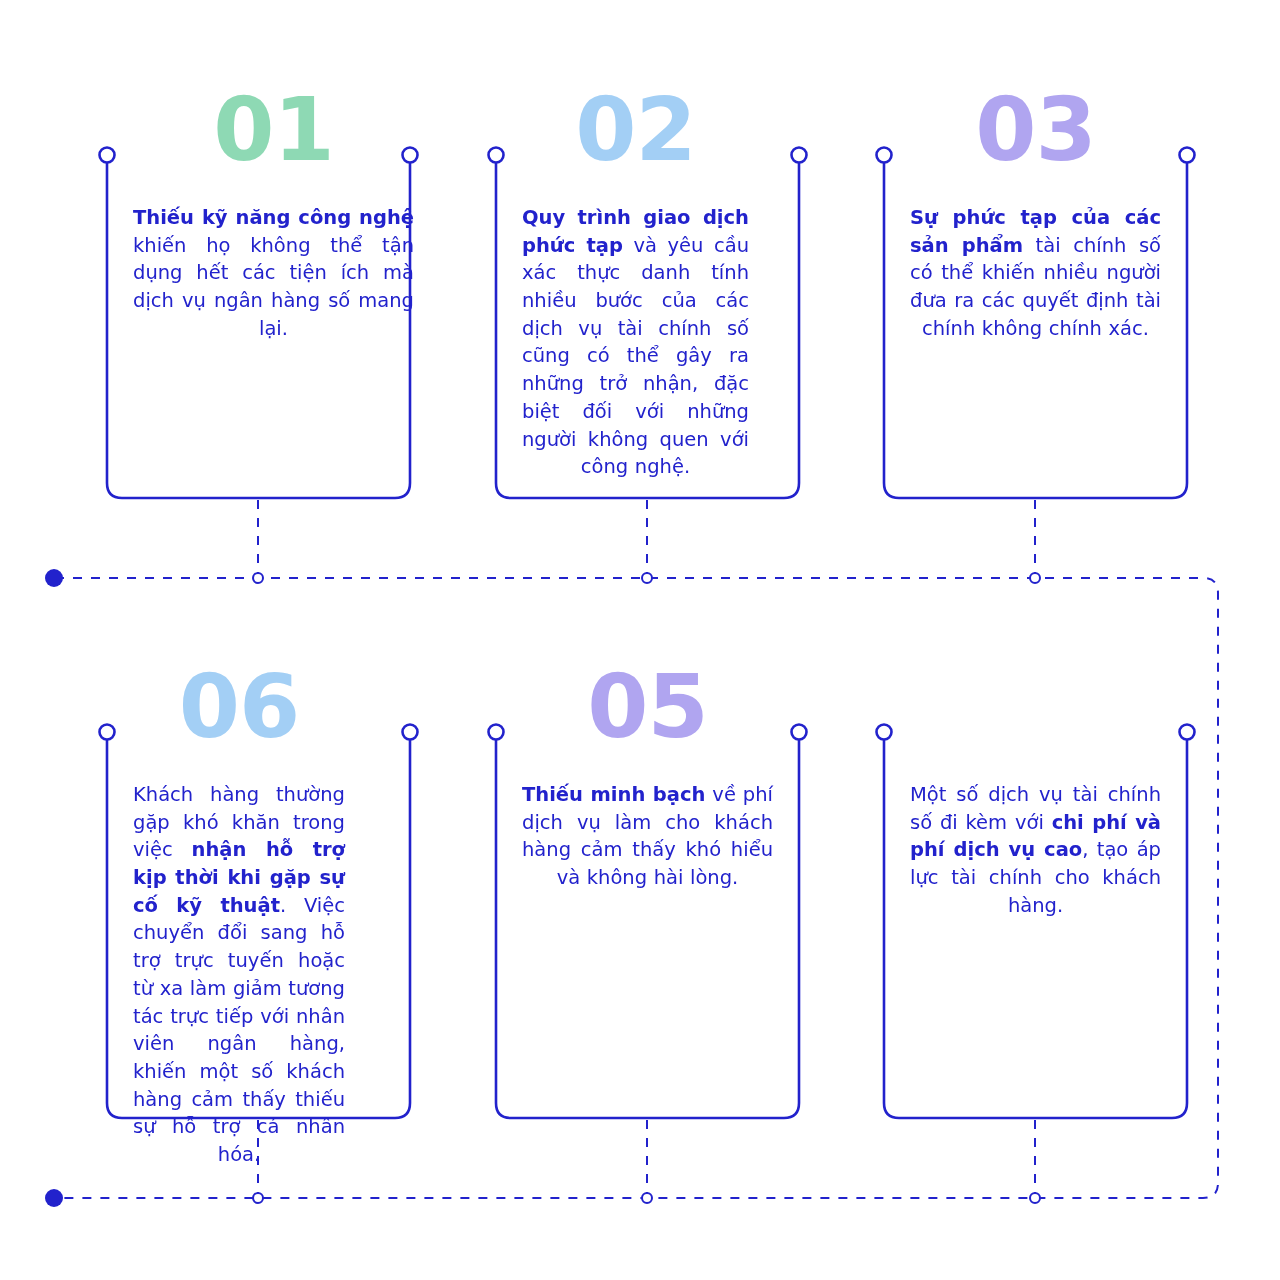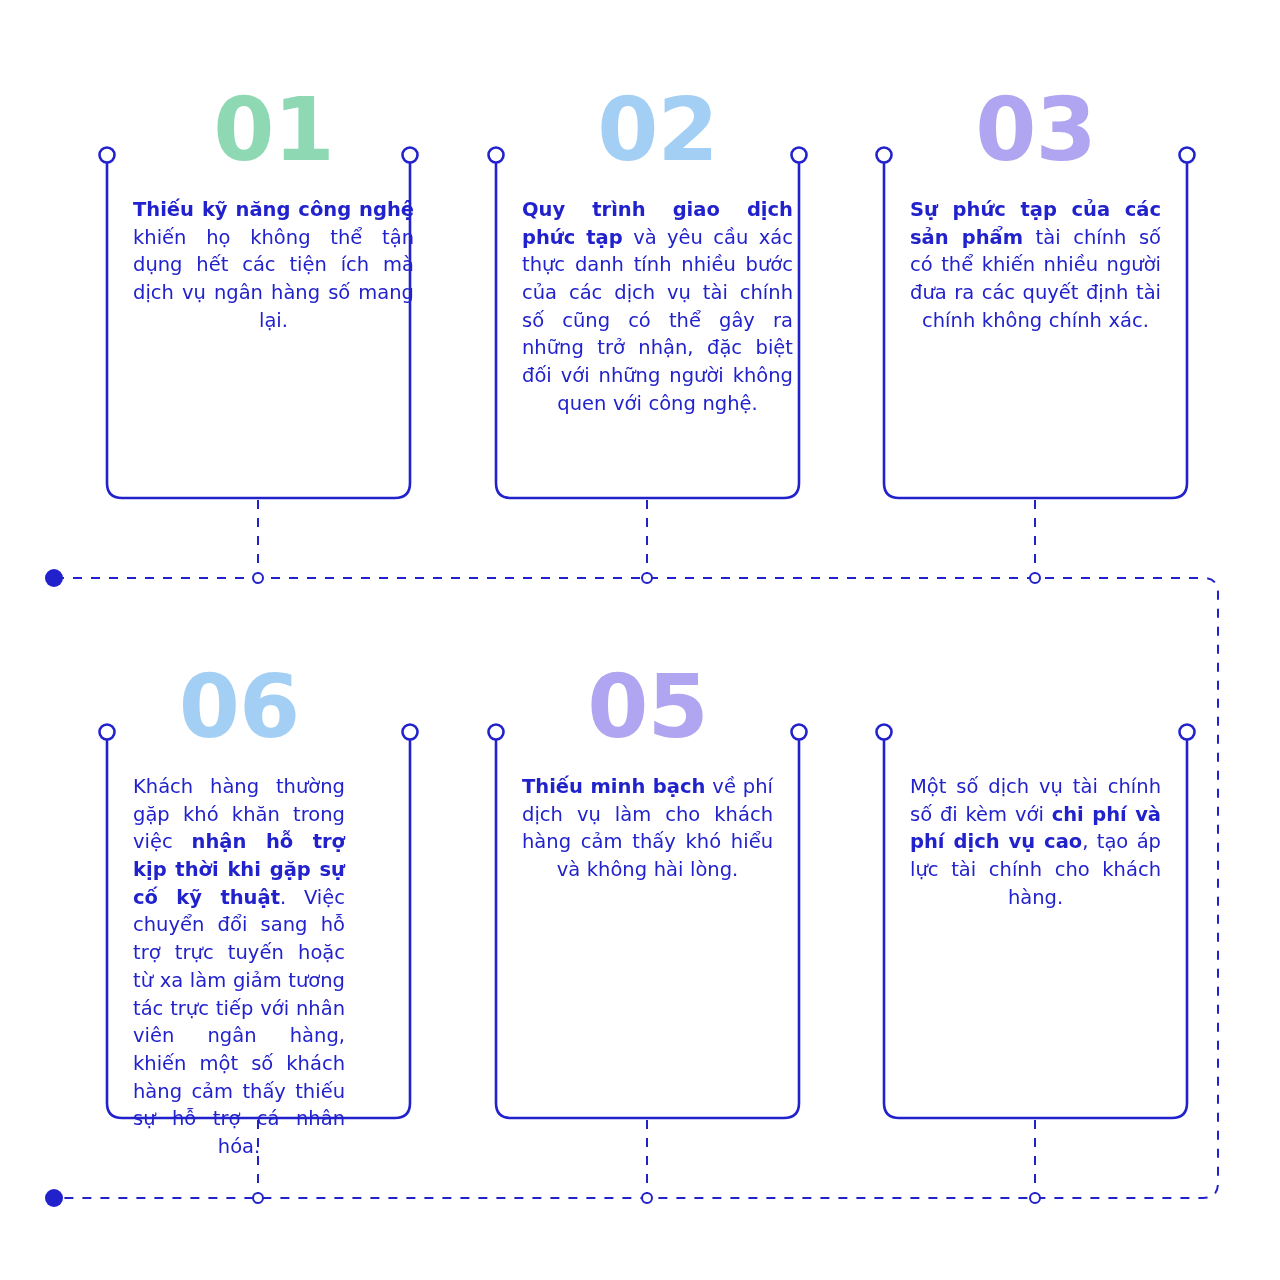--- a/index.html
+++ b/index.html
@@ -26,20 +26,21 @@
   .body{
     position:absolute;
     left:26px;right:26px;
     text-align:justify;
     text-align-last:center;
     color:#2222cc;
     font-size:19.5px;
     line-height:1.42;
     font-family:"DejaVu Sans","Liberation Sans",sans-serif;
     word-spacing:0.02em;
+    margin-top:8px;
   }
   .body b{font-weight:700;}
   .body .reg{font-weight:400;}
 </style>
 </head>
 <body>
 
 <div id="stage">
 
   <svg id="wires" viewBox="0 0 1280 1280">
@@ -107,21 +108,21 @@
     </g>
   </svg>
 
   <div class="card" style="left:107px;top:86px;width:333px;height:412px;">
     <div class="num" style="top:0;color:#8ed9b4;">01</div>
     <div class="body" style="top:110px;">
       <b>Thiếu kỹ năng công nghệ</b><span class="reg"> khiến họ không thể tận dụng hết các tiện ích mà dịch vụ ngân hàng số mang lại.</span>
     </div>
   </div>
 
-  <div class="card" style="left:496px;top:86px;width:279px;height:412px;padding-left:44px;">
+  <div class="card" style="left:496px;top:86px;width:279px;height:412px;">
     <div class="num" style="top:0;color:#a3cff5;">02</div>
     <div class="body" style="top:110px;">
       <b>Quy trình giao dịch phức tạp</b><span class="reg"> và yêu cầu xác thực danh tính nhiều bước của các dịch vụ tài chính số cũng có thể gây ra những trở nhận, đặc biệt đối với những người không quen với công nghệ.</span>
     </div>
   </div>
 
   <div class="card" style="left:884px;top:86px;width:303px;height:412px;text-decoration:underline;">
     <div class="num" style="top:0;color:#b0a5f0;">03</div>
     <div class="body" style="top:110px;">
       <b>Sự phức tạp của các sản phẩm</b><span class="reg"> tài chính số có thể khiến nhiều người đưa ra các quyết định tài chính không chính xác.</span>

